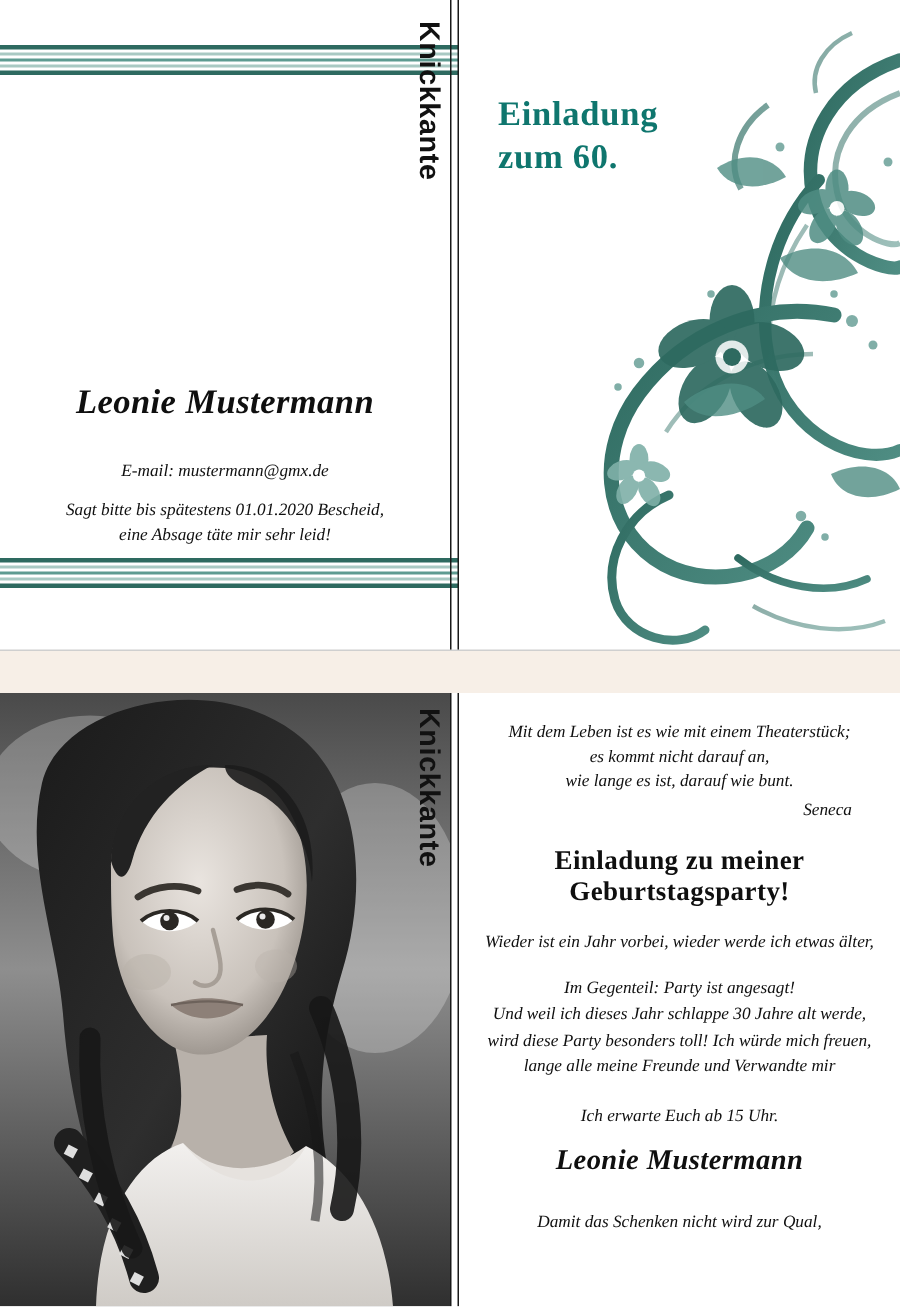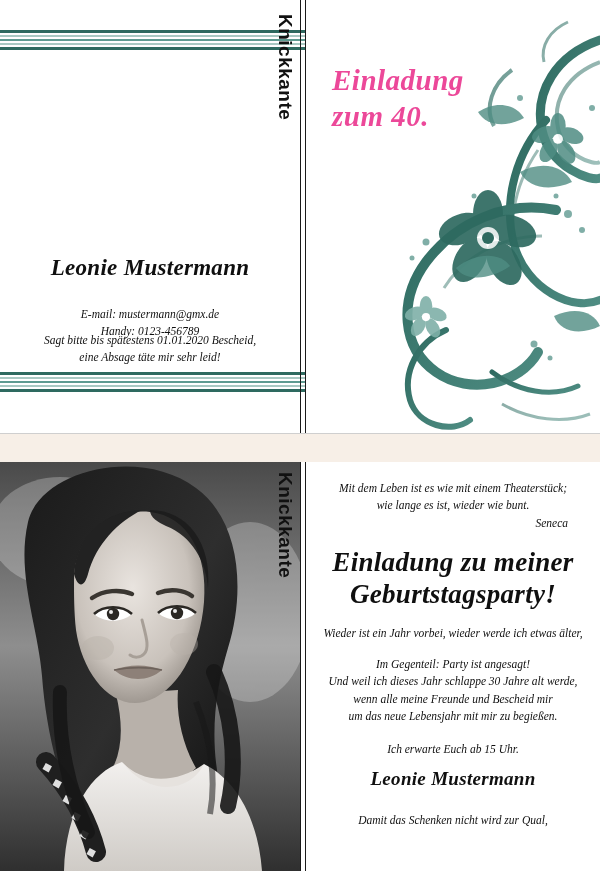--- a/index.html
+++ b/index.html
@@ -93,25 +93,24 @@
     width: 294px;
     height: 434px;
     overflow: hidden;
     background: #ffffff;
   }
   .cover-title {
     position: absolute;
     left: 26px;
     top: 62px;
     font-family: "Liberation Serif", serif;
-    font-style: italic;
     font-weight: bold;
-    font-size: 29px;
+    font-size: 23px;
     line-height: 1.25;
-    color: #ec4899;
+    color: #0f766e;
     letter-spacing: 0.5px;
     z-index: 5;
   }
   .cover-title .l2 { display:block; }
 
   .ornament {
     position: absolute;
     left: 0; top: 0;
     width: 294px; height: 434px;
     z-index: 2;
@@ -159,23 +158,22 @@
     display: block;
     text-align: right;
     margin-top: 2px;
     margin-right: 18px;
     font-style: italic;
   }
 
   .inner-title {
     margin: 14px 6px 0 6px;
     font-family: "Liberation Serif", serif;
-    font-style: italic;
     font-weight: bold;
-    font-size: 27px;
+    font-size: 18px;
     line-height: 1.2;
     letter-spacing: 0.3px;
   }
   .inner-title span { display: block; }
 
   .para {
     margin: 14px 16px 0 16px;
     font-style: italic;
     font-size: 11.5px;
     line-height: 1.5;
@@ -267,21 +265,20 @@
       <div class="s line-dark" style="top:17px;height:3px;"></div>
     </div>
 
     <div class="fold-line tl"></div>
     <div class="fold-line tl2"></div>
 
     <div class="back-panel">
       <div class="host-name">Leonie Mustermann</div>
       <div class="contact">
         <div>E-mail: mustermann@gmx.de</div>
-        <div>Handy: 0123-456789</div>
       </div>
       <div class="rsvp">
         <div>Sagt bitte bis spätestens 01.01.2020 Bescheid,</div>
         <div>eine Absage täte mir sehr leid!</div>
       </div>
     </div>
 
     <div class="front-cover">
 
       <svg class="ornament" viewBox="0 0 294 434" xmlns="http://www.w3.org/2000/svg">
@@ -354,21 +351,21 @@
             <circle cx="214" cy="98" r="3"></circle>
           <circle cx="228" cy="344" r="3.5"></circle>
             <circle cx="244" cy="358" r="2.5"></circle>
           <circle cx="168" cy="196" r="2.5"></circle>
             <circle cx="286" cy="108" r="3"></circle>
         </g>
       </svg>
 
       <div class="cover-title">
         <span>Einladung</span>
-        <span class="l2">zum 40.</span>
+        <span class="l2">zum 60.</span>
       </div>
     </div>
 
     <div class="fold-label top">Knickkante</div>
   </div>
 
   <div class="hr-divider" style="top:433px;"></div>
 
   <div class="bottom-half">
     <div class="cream-strip"></div>
@@ -472,38 +469,39 @@
         <rect x="0" y="0" width="300" height="409" fill="url(#bg)" opacity="0"></rect>
       </svg>
     </div>
 
     <div class="fold-label bottom" style="left:296px;top:38px;transform:rotate(90deg);">Knickkante</div>
 
     <div class="inner-right">
 
       <div class="quote">
         <div>Mit dem Leben ist es wie mit einem Theaterstück;</div>
-        <div>wie lange es ist, wieder wie bunt.</div>
+        <div>es kommt nicht darauf an,</div>
+        <div>wie lange es ist, darauf wie bunt.</div>
         <span class="author">Seneca</span>
       </div>
 
       <div class="inner-title">
         <span>Einladung zu meiner</span>
         <span>Geburtstagsparty!</span>
       </div>
 
       <div class="para p1">
         <div>Wieder ist ein Jahr vorbei, wieder werde ich etwas älter,</div>
       </div>
 
       <div class="para p2">
         <div>Im Gegenteil: Party ist angesagt!</div>
         <div>Und weil ich dieses Jahr schlappe 30 Jahre alt werde,</div>
-        <div>wenn alle meine Freunde und Bescheid mir</div>
-        <div>um das neue Lebensjahr mit mir zu begießen.</div>
+        <div>wird diese Party besonders toll! Ich würde mich freuen,</div>
+        <div>lange alle meine Freunde und Verwandte mir</div>
       </div>
 
       <div class="para p3">Ich erwarte Euch ab 15 Uhr.</div>
 
       <div class="signature">Leonie Mustermann</div>
 
       <div class="closing">
         <div>Damit das Schenken nicht wird zur Qual,</div>
 
       </div>

